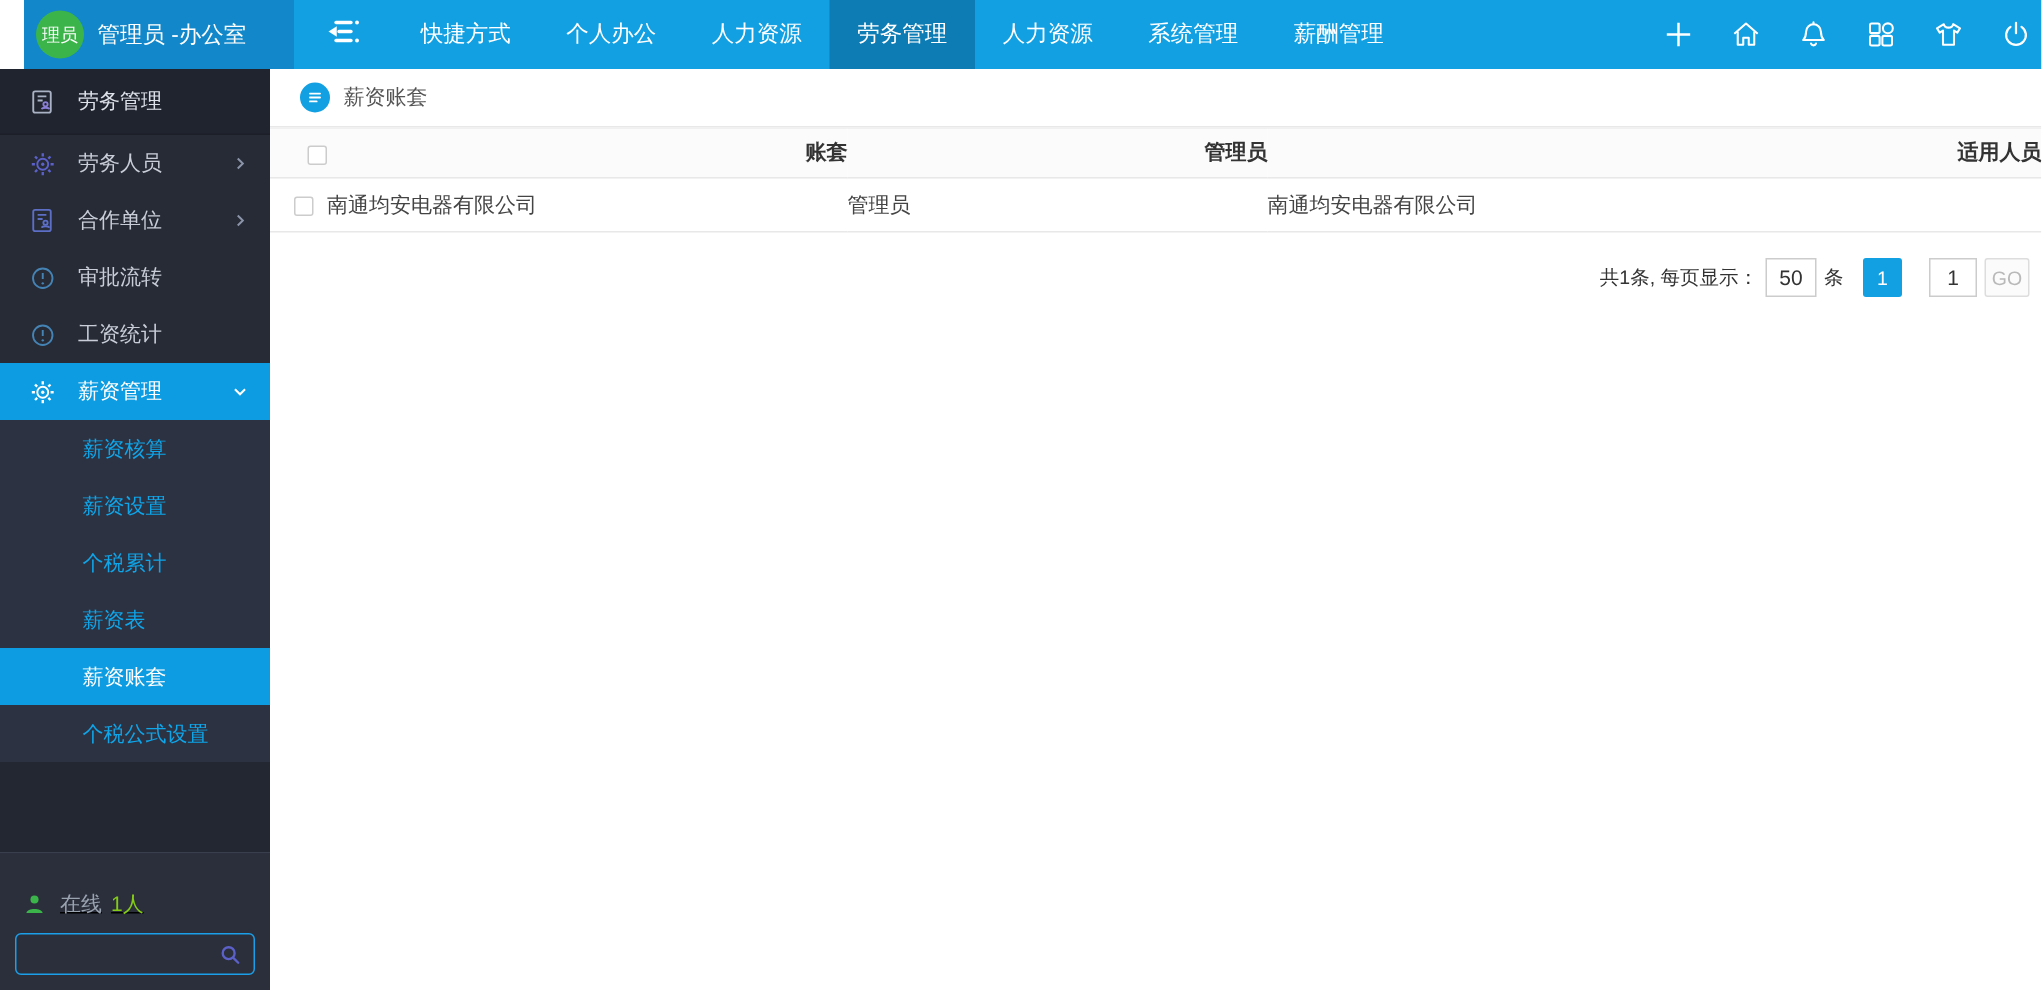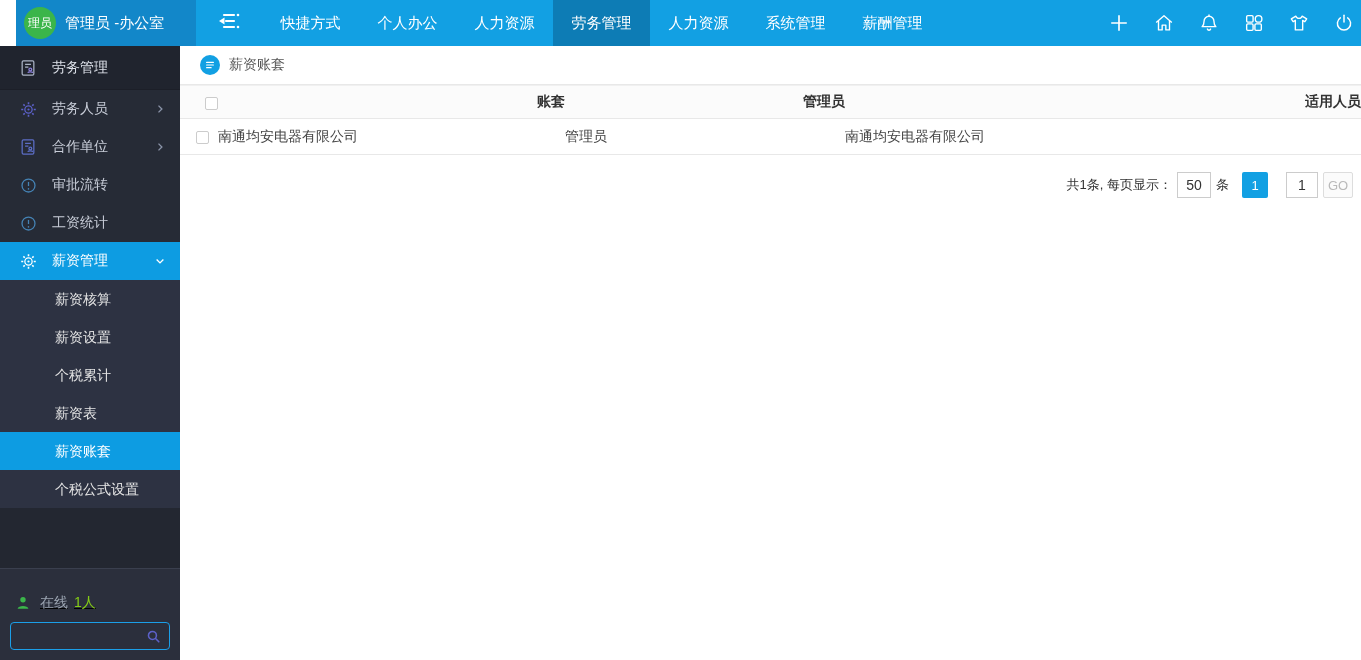--- a/index.html
+++ b/index.html
@@ -19,21 +19,21 @@
   .tb-icon { width:22px; height:22px; display:flex; align-items:center; justify-content:center; cursor:pointer; }
 
   
   .sidebar { position:absolute; top:46px; left:0; width:180px; height:614px; background:#262b36; display:flex; flex-direction:column; }
   .side-header { height:44px; flex:none; display:flex; align-items:center; background:#20242e; border-bottom:1px solid #1c1f28; color:#dde1e9; font-size:14px; }
   .side-item { height:38px; flex:none; display:flex; align-items:center; color:#c8cdd8; font-size:14px; cursor:pointer; }
   .side-item .ic, .side-header .ic { width:20px; height:20px; margin-left:18px; margin-right:14px; flex:none; display:flex; align-items:center; justify-content:center; }
   .side-item .arrow { margin-left:auto; margin-right:14px; display:flex; }
   .side-item.parent-active { background:#0d9ce2; color:#fff; }
   .submenu { background:#2d3242; }
-  .sub-item { height:38px; line-height:38px; padding-left:55px; color:#e5e5e5; font-size:14px; cursor:pointer; }
+  .sub-item { height:38px; line-height:38px; padding-left:55px; color:#0ea5e9; font-size:14px; cursor:pointer; }
   .sub-item.active { background:#0d9ce2; color:#fff; }
   .side-filler { height:61px; flex:none; background:#232731; border-bottom:1px solid #3a3f4e; }
   .side-bottom { flex:1; background:#2b2f3c;text-decoration:underline; }
   .online-row { display:flex; align-items:center; margin:25px 0 0 14px; color:#9aa3b0; font-size:14px; }
   .online-row .ic { margin-right:8px; display:flex; }
   .online-count { color:#84cc16; margin-left:6px; }
   .search-box { margin:10px auto 0; width:160px; height:28px; border:1px solid #1b9fe8; border-radius:4px; display:flex; align-items:center; }
   .search-box input { flex:1; min-width:0; background:transparent; border:none; outline:none; color:#ccd; font-size:13px; padding:0 8px; }
   .search-box .ic { margin-right:7px; display:flex; cursor:pointer; }
 

